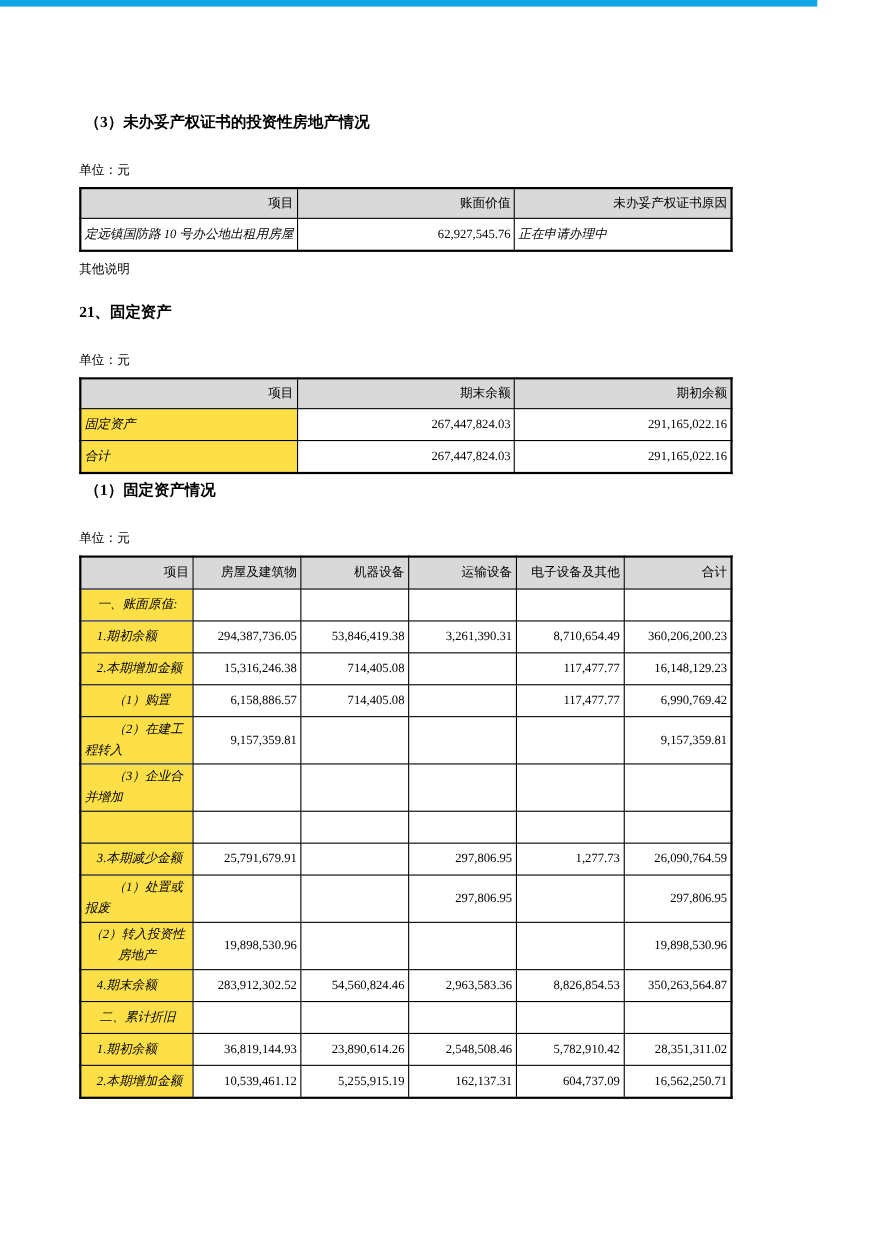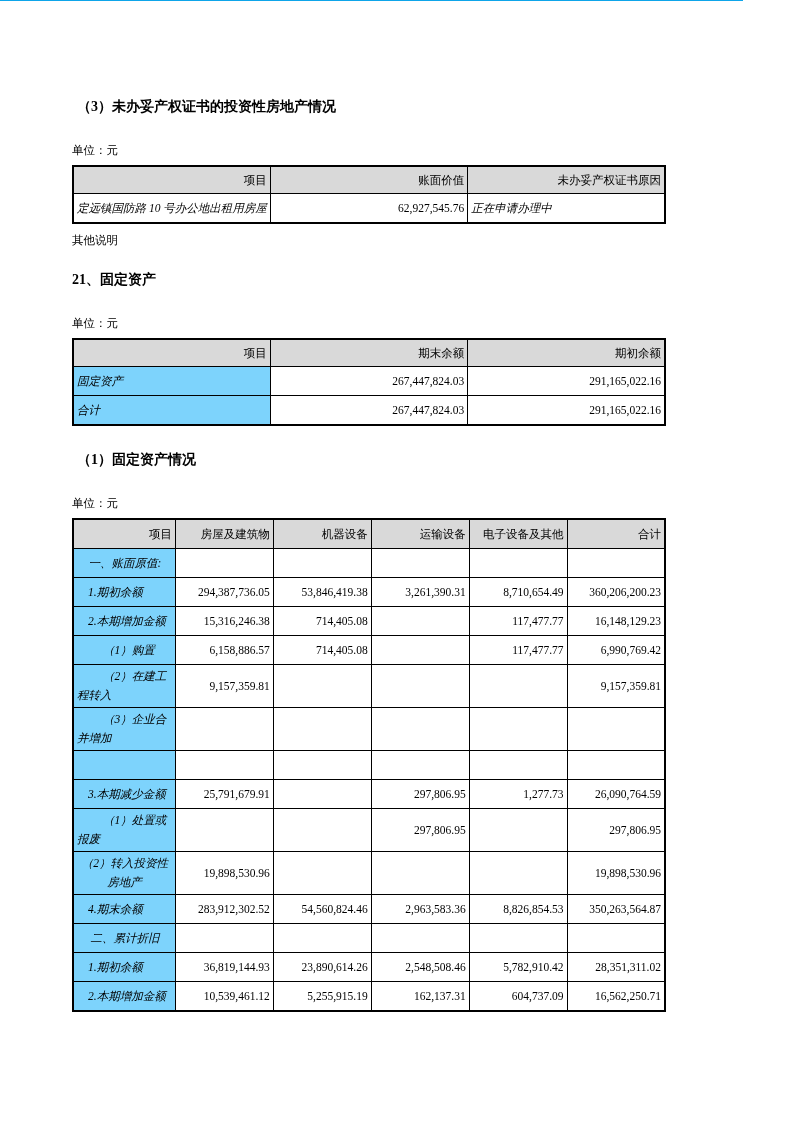--- a/index.html
+++ b/index.html
@@ -7,31 +7,31 @@
     font-family: "Liberation Serif", "DejaVu Serif", serif;
     color: #000;
   }
   .page {
     position: relative;
     width: 743px;
     height: 1122px;
     box-sizing: border-box;
     padding: 98px 77px 0 72px;
     background: #fff;
-    border-top: 1px solid #0ea5e9;
+    border-top: 6px solid #0ea5e9;
     overflow: hidden;
   }
   h2.heading {
     font-size: 14px;
     font-weight: bold;
     margin: 0;
     line-height: 16px;
   }
   h2.heading.sub { padding-left: 5px; }
-  h2.heading.h211 { margin-top: 26px; }
+  h2.heading.h211 { margin-top: 8px; }
   .unit {
     font-size: 11.5px;
     text-align: left;
     margin: 29px 0 8px 0;
     line-height: 13px;
   }
   .note {
     font-size: 11.5px;
     margin: 9px 0 25px 0;
     line-height: 14px;
@@ -52,21 +52,21 @@
     word-break: break-all;
   }
   table.tbl th {
     background: #d9d9d9;
     font-weight: normal;
     text-align: right;
     height: 22px;
   }
   table.t6 th { height: 24px; }
   table.tbl td { height: 24px; }
-  table.gf tbody td:first-child { background: #7dd3fc; }
+  table.gf tbody td:first-child { background: #fde047; }
   td.cl { text-align: left; font-style: italic; }
   td.cr { text-align: right; }
   td.ind-0 { text-indent: 1px; text-align: center; }
   td.ind-1 { text-indent: 11px; }
   td.ind-2 { text-indent: 26px; }
   .t3 col { width: 33.33%; }
   .t6 col.cLabel { width: 17.3%; }
   .t6 col.cVal   { width: 16.54%; }
 </style>
 </head>

